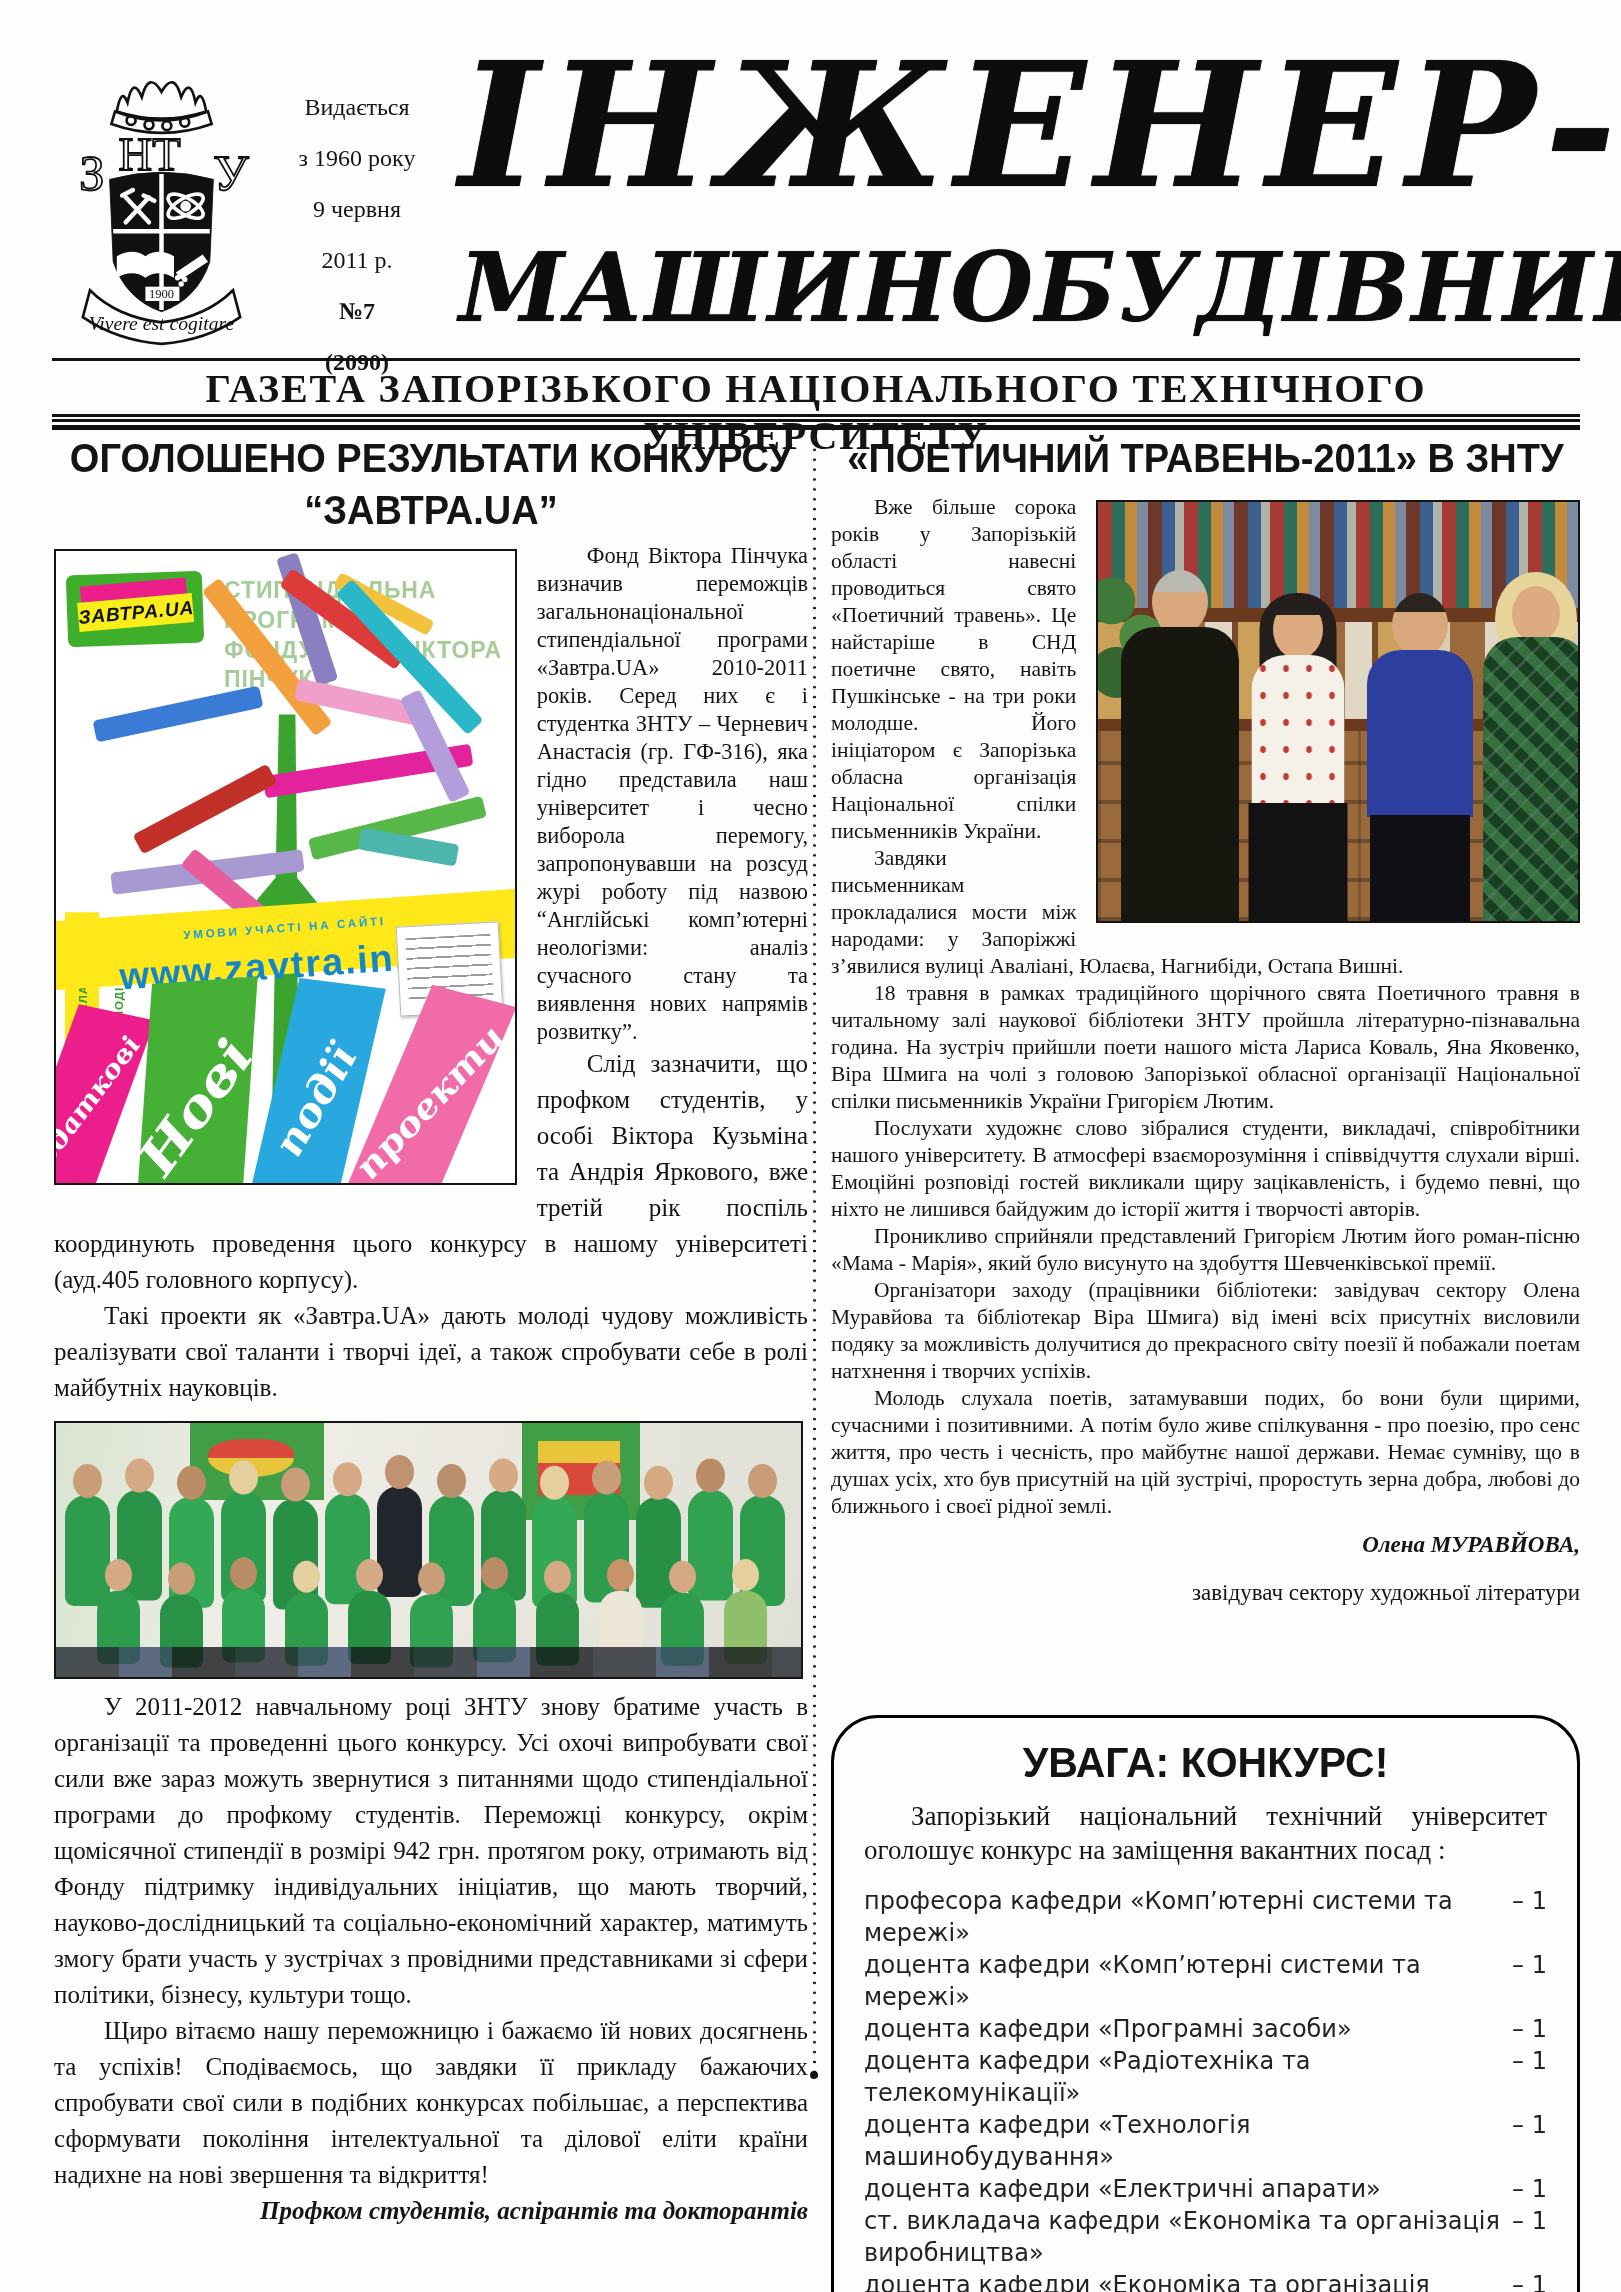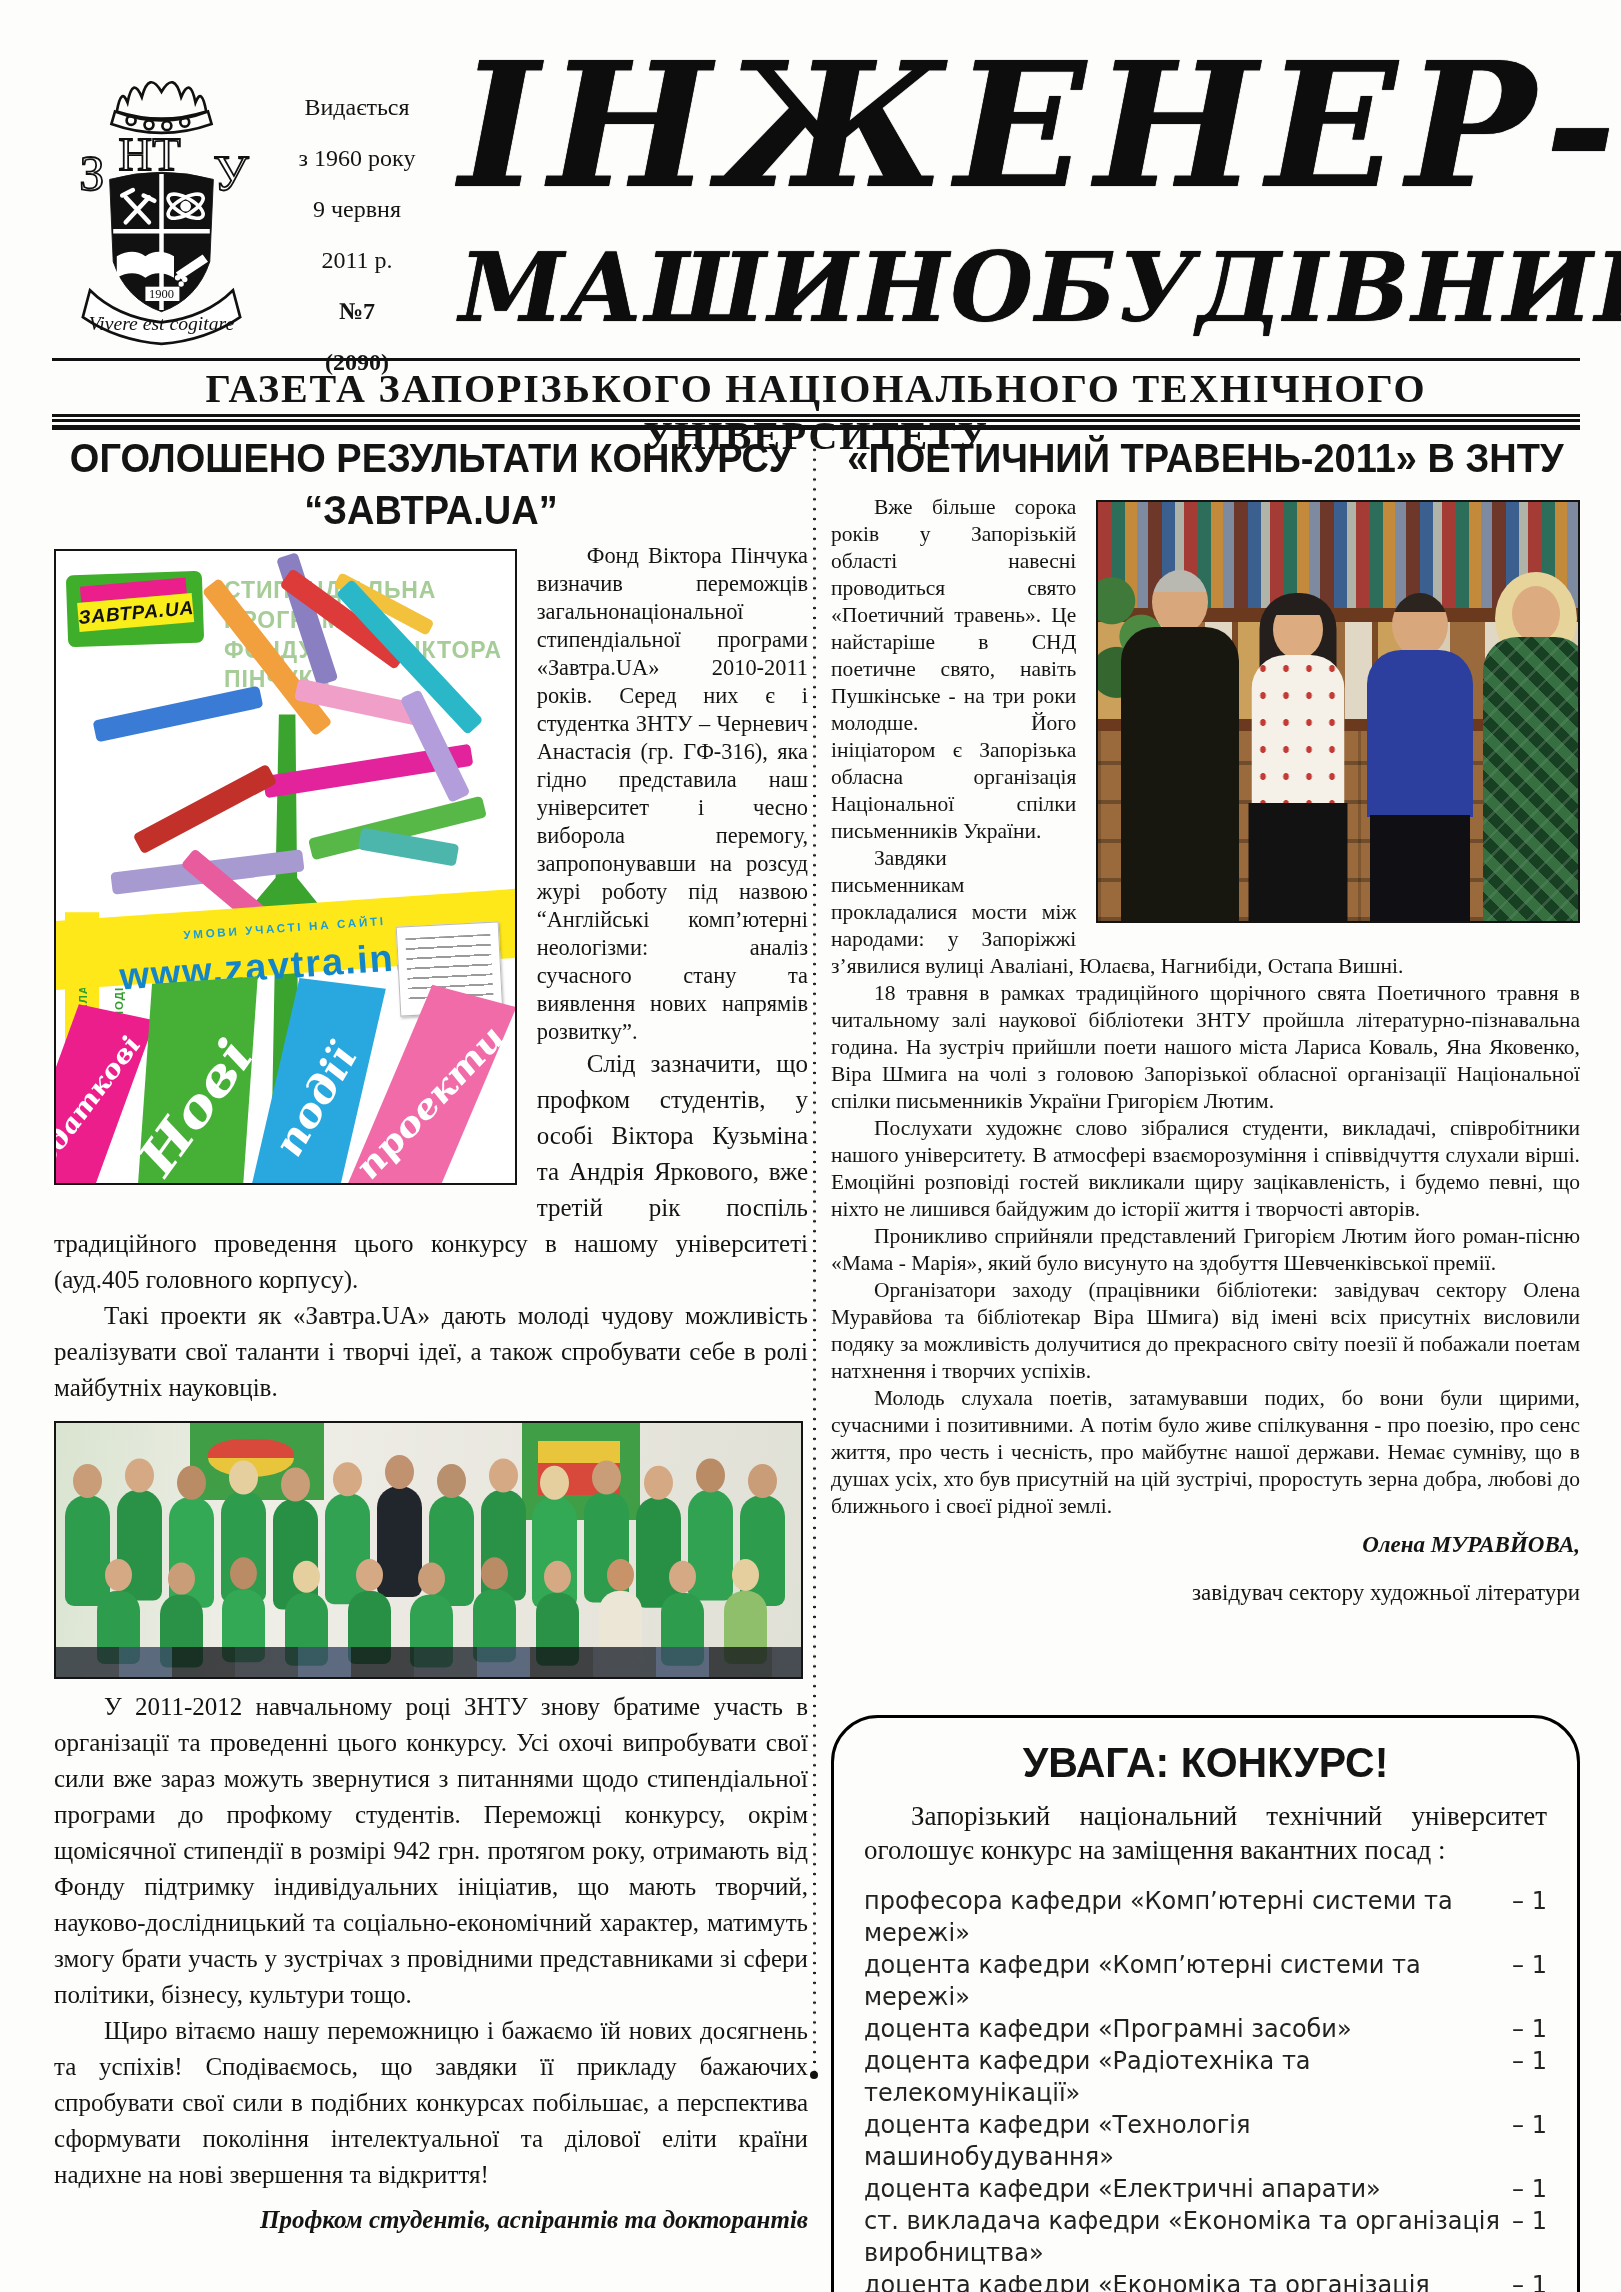--- a/index.html
+++ b/index.html
@@ -34,21 +34,21 @@
   .col-left{position:absolute;left:54px;top:432px;width:754px;}
   .col-right{position:absolute;left:831px;top:432px;width:749px;}
 
   h2.headline{font-family:"Liberation Sans",sans-serif;font-weight:bold;text-align:center;
       font-size:38px;line-height:48px;margin:0 0 14.3px 0;transform:scaleY(1.08);transform-origin:top;}
   .body-l{font-size:25px;line-height:36px;text-align:justify;}
   .body-l p{margin:0;text-indent:50px;}
   .body-r{font-size:21.5px;line-height:27px;text-align:justify;}
   .body-r p{margin:0;text-indent:43px;}
   .wrap-para{font-size:22.4px !important;line-height:28px !important;}
-  .signature{font-weight:bold;font-style:italic;text-align:right;font-size:25px;margin-top:9px;}
+  .signature{font-weight:bold;font-style:italic;text-align:right;font-size:25px;}
   .sig-name{font-weight:bold;font-style:italic;text-align:right;font-size:23px;margin-top:10.7px;}
   .sig-title{text-align:right;font-size:23px;line-height:30px;margin-top:20px;}
 
   
   .poster{float:left;width:459px;height:632px;border:2.7px solid #141414;margin:7.2px 19.7px 5.4px 0;
           position:relative;background:#fff;overflow:hidden;}
   .pz-logo{position:absolute;left:10.7px;top:21.5px;width:136px;height:72px;background:#3fae2a;
            border-radius:7.2px;transform:rotate(-2deg);}
   .pz-logo .sp{position:absolute;left:14.3px;top:9px;width:106px;height:16px;background:#ec1e8c;transform:rotate(-3deg);}
   .pz-logo .sy{position:absolute;left:10.7px;top:25px;width:115px;height:29px;background:#f9ed1a;transform:rotate(-3deg);
@@ -289,21 +289,21 @@
           </div>
         <div class="tag t3">
             <span>події</span>
           </div>
         <div class="tag t4">
             <span>проекти</span>
           </div>
       </div>
 
       <p class="wrap-para">Фонд Віктора Пінчука визначив переможців загальнонаціональної стипендіальної програми «Завтра.UA» 2010-2011 років. Серед них є і студентка ЗНТУ – Черневич Анастасія (гр. ГФ-316), яка гідно представила наш університет і чесно виборола перемогу, запропонувавши на розсуд журі роботу під назвою “Англійські комп’ютерні неологізми: аналіз сучасного стану та виявлення нових напрямів розвитку”.</p>
-      <p>Слід зазначити, що профком студентів, у особі Віктора Кузьміна та Андрія Яркового, вже третій рік поспіль традиційного проведення цього конкурсу в нашому університеті (ауд.405 головного корпусу).</p>
+      <p>Слід зазначити, що профком студентів, у особі Віктора Кузьміна та Андрія Яркового, вже третій рік поспіль координують проведення цього конкурсу в нашому університеті (ауд.405 головного корпусу).</p>
       <p>Такі проекти як «Завтра.UA» дають молоді чудову можливість реалізувати свої таланти і творчі ідеї, а також спробувати себе в ролі майбутніх науковців.</p>
 
       <div class="group-photo">
         <i class="gp-banner1"></i>
         <i class="gp-banner2"></i>
         <i class="gp-bodies"></i>
         <i class="gp-heads"></i>
         <i class="gp-bodies2"></i>
         <i class="gp-heads2"></i>
         <i class="gp-legs"></i>

